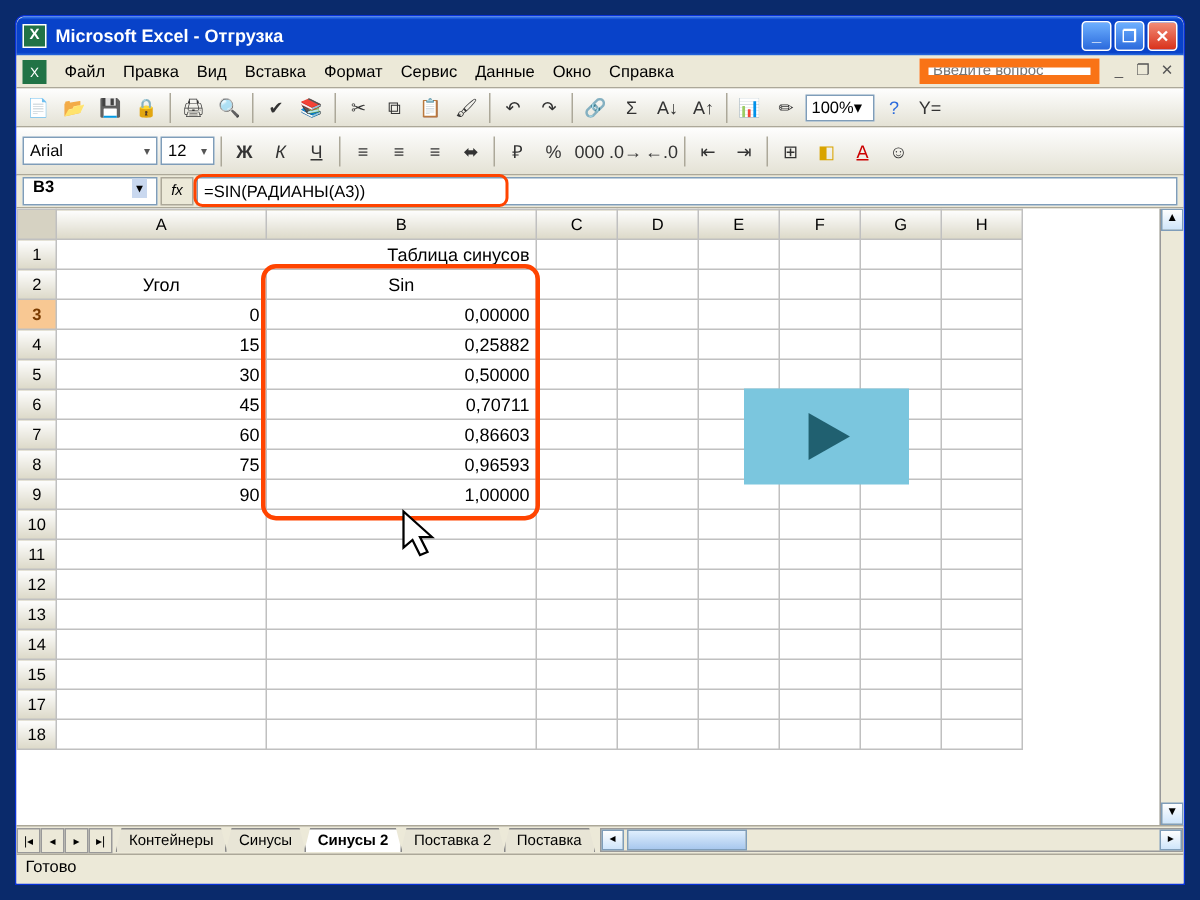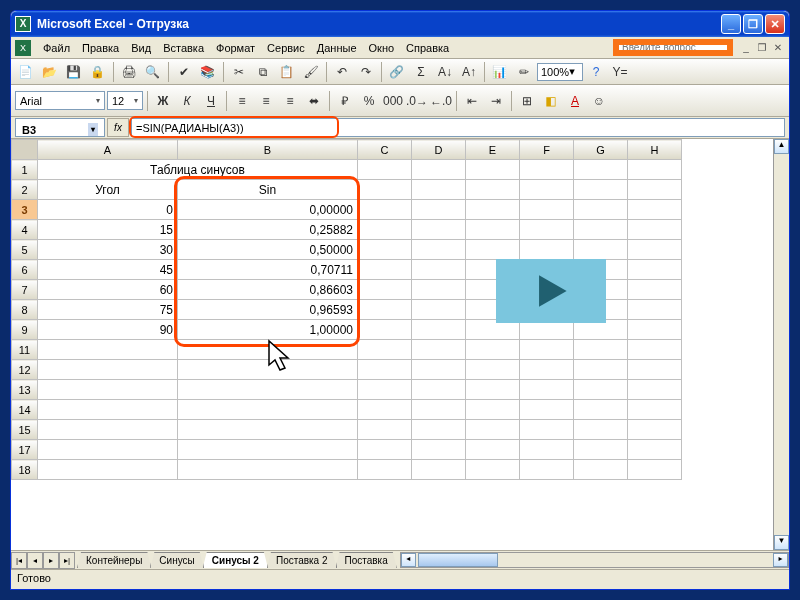--- a/index.html
+++ b/index.html
@@ -28,38 +28,38 @@
 .tsep { width: 1px; height: 20px; background: #aca899; margin: 0 2px; }
 .zoom-box { width: 46px; height: 18px; border: 1px solid #7f9db9; background: #fff; font-size: 11px; padding: 0 3px; display: flex; align-items: center; }
 
 .fmtbar { height: 32px; background: linear-gradient(#fefefe,#e4e2d5); border-bottom: 1px solid #aca899; display: flex; align-items: center; padding: 0 4px; gap: 2px; font-size: 11px; }
 .combo { height: 19px; border: 1px solid #7f9db9; background: #fff; display: flex; align-items: center; padding: 0 4px; }
 .combo.font { width: 90px; }
 .combo.size { width: 36px; }
 .combo .drop { margin-left: auto; font-size: 8px; color: #555; }
 
 .formulabar { height: 22px; background: #ece9d8; border-bottom: 1px solid #aca899; display: flex; align-items: center; padding: 2px 4px; gap: 2px; }
-.namebox { width: 90px; height: 19px; border: 1px solid #7f9db9; background: #fff; display: flex; align-items: flex-end; padding: 0 6px; font-size: 11px; font-weight: bold; }
+.namebox { width: 90px; height: 19px; border: 1px solid #7f9db9; background: #fff; display: flex; align-items: flex-start; padding: 0 6px; font-size: 11px; font-weight: bold; }
 .namebox .drop { margin-left: auto; font-size: 8px; background: #c9d8ef; padding: 2px 3px; }
 .fx { width: 22px; height: 19px; border: 1px solid #aca899; background: #ece9d8; font-size: 10px; font-style: italic; text-align: center; line-height: 17px; }
 .formula-input { flex: 1; height: 19px; border: 1px solid #7f9db9; background: #fff; font-size: 11px; padding: 0 4px; display: flex; align-items: center; }
 .formula-highlight { position: absolute; border: 2px solid #ff4400; border-radius: 6px; pointer-events: none; }
 
 .grid-area { flex: 1; background: #fff; position: relative; overflow: hidden; }
 table.sheet { border-collapse: collapse; table-layout: fixed; font-size: 12px; }
 .sheet th, .sheet td { border: 1px solid #c0c0c0; height: 20px; }
 .sheet th { background: linear-gradient(#fdfdfd,#dcd9c8); font-weight: normal; font-size: 11px; text-align: center; }
 .sheet th.corner { width: 26px; background: #d6d2c2; }
 .sheet th.row { width: 26px; }
 .sheet th.row.sel { background: #f8c893; color: #7a3b00; font-weight: bold; }
 .sheet td { padding: 0 4px; background: #fff; }
 .colA { width: 140px; }
 .colB { width: 180px; }
 .colS { width: 54px; }
-.merged-title { text-align: center; }
+.merged-title { text-align: right; }
 .r { text-align: right; }
 .c { text-align: center; }
 
 .data-outline { position: absolute; border: 3px solid #ff4400; border-radius: 10px; pointer-events: none; }
 .play-overlay { position: absolute; background: #7bc6de; display: flex; align-items: center; justify-content: center; }
 .play-overlay svg { width: 46px; height: 46px; }
 
 .cursor-overlay { position: absolute; pointer-events: none; }
 
 .tabstrip { height: 19px; background: #ece9d8; border-top: 1px solid #aca899; display: flex; align-items: center; font-size: 10px; }
@@ -324,20 +324,31 @@
             <td class="r">90</td>
             <td class="r">1,00000</td>
             <td></td>
             <td></td>
             <td></td>
             <td></td>
             <td></td>
             <td></td>
           </tr>
           <tr>
+            <th class="row">10</th>
+            <td></td>
+            <td></td>
+            <td></td>
+            <td></td>
+            <td></td>
+            <td></td>
+            <td></td>
+            <td></td>
+          </tr>
+          <tr>
             <th class="row">11</th>
             <td></td>
             <td></td>
             <td></td>
             <td></td>
             <td></td>
             <td></td>
             <td></td>
             <td></td>
           </tr>

